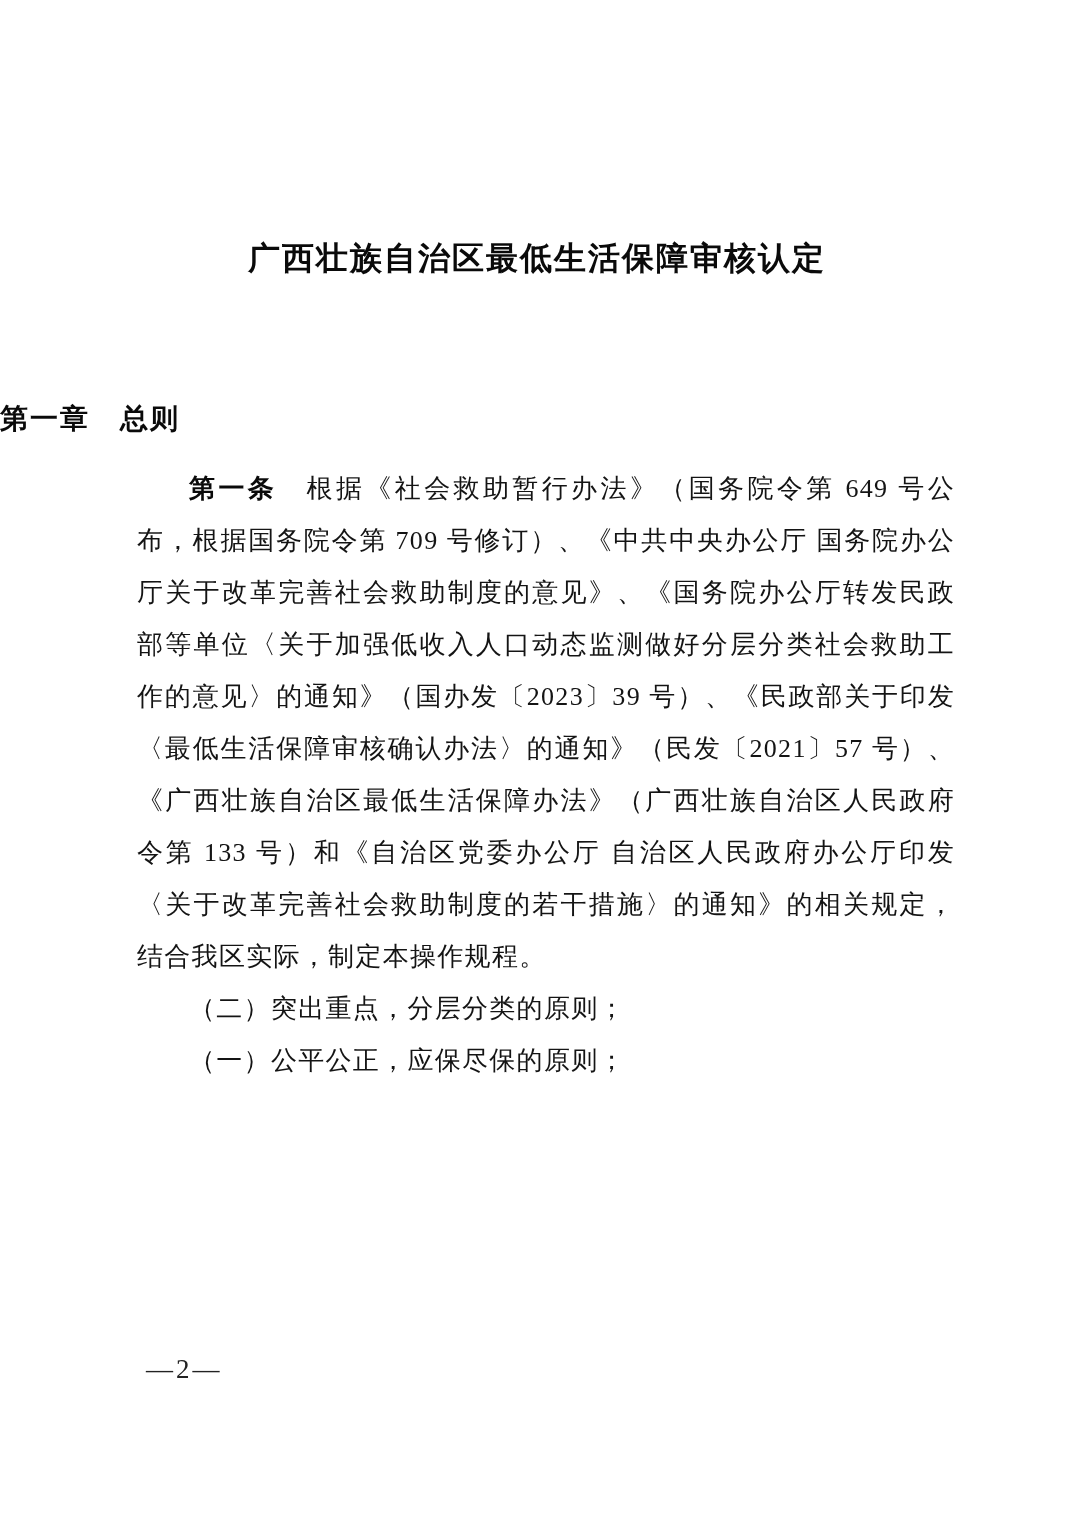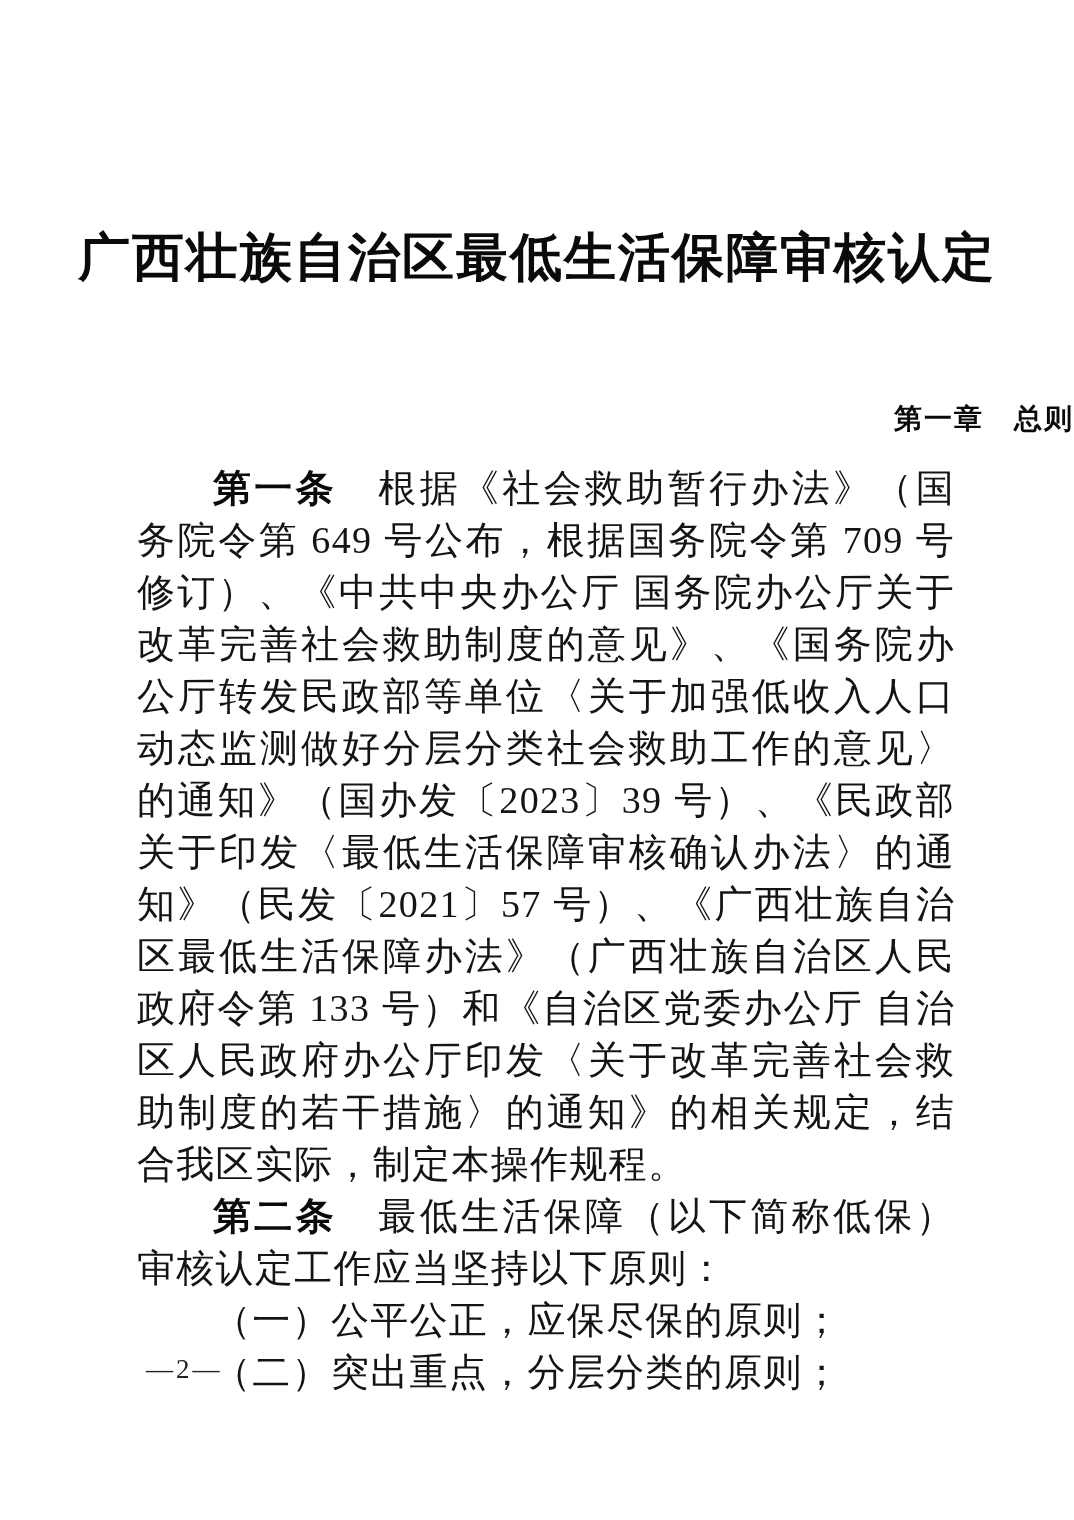--- a/index.html
+++ b/index.html
@@ -17,43 +17,43 @@
     font-family: "Liberation Serif", "DejaVu Serif", serif;
     overflow: hidden;
   }
   .doc-title {
     position: absolute;
     top: 230px;
     left: 0;
     right: 0;
     text-align: center;
     font-weight: 700;
-    font-size: 52px;
+    font-size: 32px;
     line-height: 56px;
     letter-spacing: 2px;
     color: #0a0a0a;
   }
   .chapter-heading {
     position: absolute;
     top: 400px;
     left: 0;
     right: 0;
-    text-align: right;
+    text-align: left;
     font-family: "Liberation Sans", "DejaVu Sans", sans-serif;
     font-weight: 700;
     font-size: 28px;
     letter-spacing: 2px;
     color: #0a0a0a;
   }
   .doc-body {
     position: absolute;
     top: 462px;
     left: 137px;
     width: 818px;
-    font-size: 38px;
+    font-size: 26px;
     line-height: 52px;
     letter-spacing: 1.3px;
     text-align: justify;
     text-justify: inter-ideograph;
     color: #141414;
   }
   .doc-body p {
     margin: 0;
     padding: 0;
     text-indent: 2em;
@@ -78,20 +78,19 @@
 <div class="page">
 
   <div class="doc-title">
     <div>广西壮族自治区最低生活保障审核认定</div>
   </div>
 
   <div class="chapter-heading">第一章　总则</div>
 
   <div class="doc-body">
     <p><b class="article-label">第一条</b><span>　根据《社会救助暂行办法》（国务院令第 649 号公布，根据国务院令第 709 号修订）、《中共中央办公厅 国务院办公厅关于改革完善社会救助制度的意见》、《国务院办公厅转发民政部等单位〈关于加强低收入人口动态监测做好分层分类社会救助工作的意见〉的通知》（国办发〔2023〕39 号）、《民政部关于印发〈最低生活保障审核确认办法〉的通知》（民发〔2021〕57 号）、《广西壮族自治区最低生活保障办法》（广西壮族自治区人民政府令第 133 号）和《自治区党委办公厅 自治区人民政府办公厅印发〈关于改革完善社会救助制度的若干措施〉的通知》的相关规定，结合我区实际，制定本操作规程。</span></p>
-    <p><b class="article-label">第二条</b><span>　最低生活保障（以下简称低保）审核认定工作应当坚持以下原则：</span></p>
+    <p><span>（二）突出重点，分层分类的原则；</span></p>
     <p><span>（一）公平公正，应保尽保的原则；</span></p>
-    <p><span>（二）突出重点，分层分类的原则；</span></p>
   </div>
 
   <div class="page-number">—2—</div>
 
 </div>
 
 </body></html>

